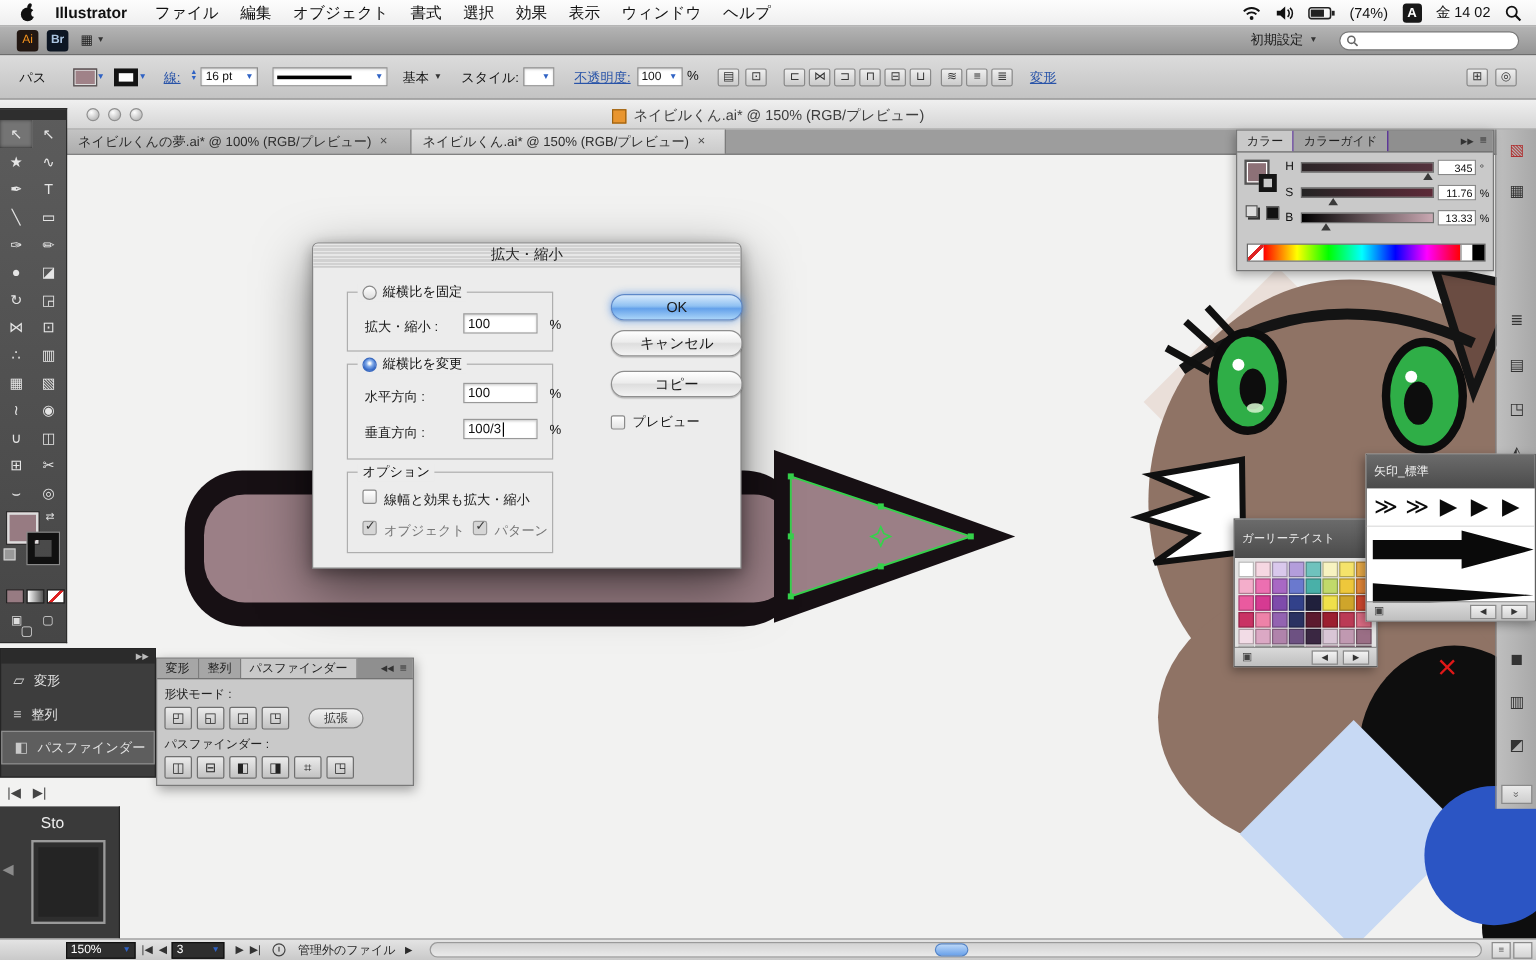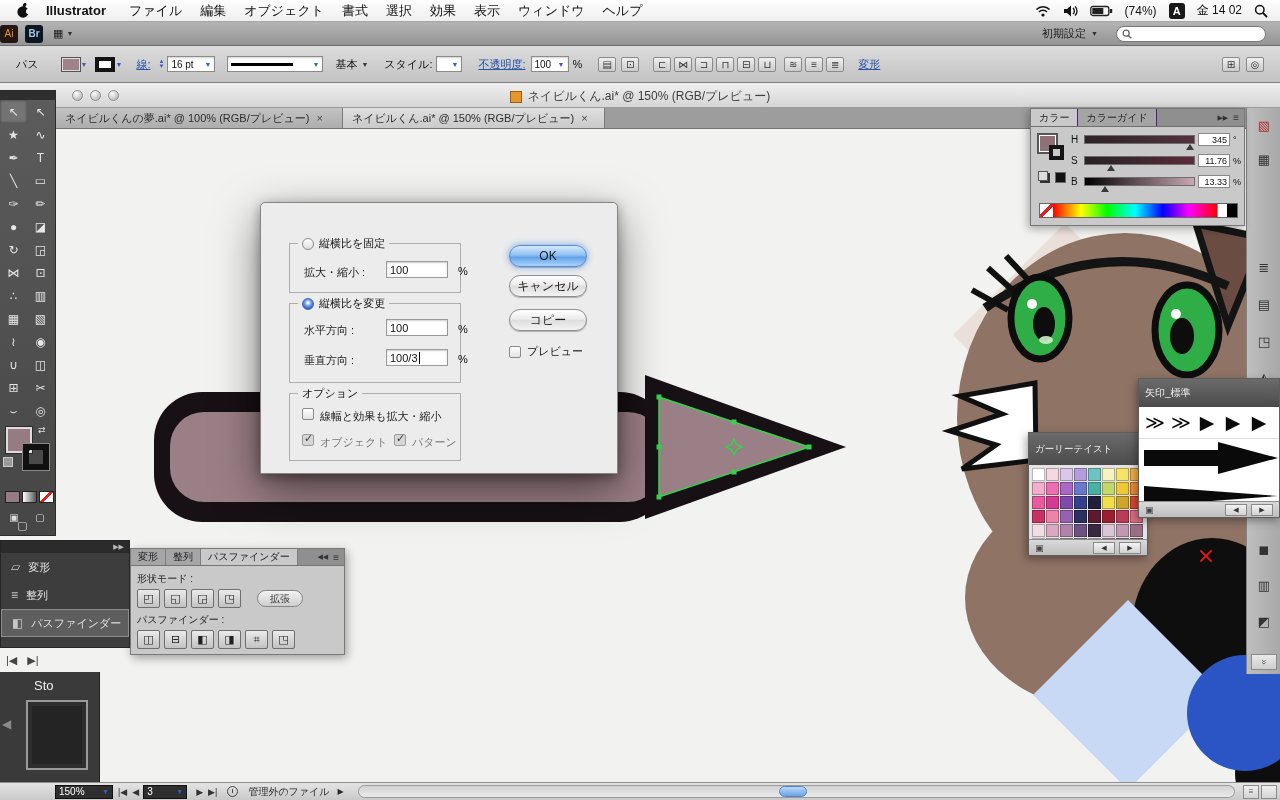--- a/index.html
+++ b/index.html
@@ -9,21 +9,21 @@
 
 #menubar{position:absolute;left:0;top:0;width:1280px;height:22px;background:linear-gradient(#fdfdfd,#efefef);border-bottom:1px solid #a6a6a6;display:flex;align-items:center;font-size:13px;z-index:60}
 #menubar .apple-wrap{margin-left:16px;display:flex;align-items:center}
 #app-name{font-weight:bold;margin-left:15px}
 #menu-items{display:flex;gap:18px;margin-left:23px}
 #menu-status{margin-left:auto;display:flex;align-items:center;gap:12px;margin-right:12px;font-size:12px}
 #input-badge{width:16px;height:16px;background:#181818;color:#fff;border-radius:3px;display:grid;place-items:center;font-size:11px;font-weight:bold}
 
 
 #appbar{position:absolute;left:0;top:22px;width:1280px;height:24px;background:linear-gradient(#b4b4b4,#949494);border-bottom:1px solid #6d6d6d;display:flex;align-items:center;z-index:58}
-#ai-badge{width:18px;height:18px;background:#221712;color:#f7941d;font-weight:normal;font-size:10px;display:grid;place-items:center;border-radius:3px}
+#ai-badge{width:18px;height:18px;margin-left:14px;background:#221712;color:#f7941d;font-weight:normal;font-size:10px;display:grid;place-items:center;border-radius:3px}
 #br-badge{width:18px;height:18px;margin-left:7px;background:#0d1623;color:#a9c3df;font-weight:bold;font-size:10px;display:grid;place-items:center;border-radius:3px}
 #arrange-btn{margin-left:10px;display:flex;align-items:center;gap:3px;color:#222;font-size:11px}
 #workspace-btn{margin-left:auto;display:flex;align-items:center;gap:5px;font-size:11px;color:#1a1a1a}
 #app-search{width:150px;height:16px;border-radius:9px;background:#fff;border:1px solid #777;margin:0 14px 0 18px;display:flex;align-items:center;padding-left:5px;gap:4px}
 #app-search input{border:none;outline:none;width:120px;font-size:10px;background:transparent}
 .dd{color:#2f62c4;font-size:7px}
 .dd-dark{color:#333;font-size:7px}
 
 
 #controlbar{position:absolute;left:0;top:46px;width:1280px;height:37px;background:linear-gradient(#dcdcdc,#c3c3c3);border-bottom:1px solid #7d7d7d;display:flex;align-items:center;font-size:11px;z-index:56}
@@ -100,21 +100,21 @@
 .legend{position:absolute;top:-8px;left:8px;background:#ececec;padding:0 4px;font-size:11px;display:flex;align-items:center;gap:5px;white-space:nowrap}
 .radio{width:12px;height:12px;border-radius:50%;border:1px solid #8a8a8a;background:linear-gradient(#fff,#ddd);display:inline-block}
 .radio.selected{background:radial-gradient(circle at 50% 38%,#fff 8%,#7fa9e8 35%,#2d62c4 75%);border-color:#3a6ac0}
 .checkbox{width:12px;height:12px;border:1px solid #8a8a8a;background:linear-gradient(#fff,#e3e3e3);border-radius:2px;display:inline-block;position:relative}
 .checkbox.checked-disabled{background:#d6d6d6;border-color:#9c9c9c}
 .checkbox.checked-disabled::after{content:"✓";position:absolute;top:-3px;left:1px;font-size:11px;color:#3c3c3c}
 .fld-label{position:absolute;font-size:11px;color:#1a1a1a;white-space:nowrap}
 .text-field{position:absolute;width:62px;height:17px;border:1px solid #999;background:#fff;font-size:11px;display:flex;align-items:center;padding:0 3px;box-shadow:inset 0 1px 2px rgba(0,0,0,.2)}
 .unit{position:absolute;font-size:11px}
 .caret{display:inline-block;width:1px;height:12px;background:#000;margin-left:1px}
-.aqua-btn{position:absolute;left:248px;width:78px;height:22px;border-radius:12px;border:1px solid #8f8f8f;background:linear-gradient(#fff,#ececec 45%,#dedede 52%,#f3f3f3);box-shadow:0 1px 1px rgba(0,0,0,.25);font-size:12px;display:grid;place-items:center;color:#1a1a1a}
+.aqua-btn{position:absolute;left:248px;width:110px;height:22px;border-radius:12px;border:1px solid #8f8f8f;background:linear-gradient(#fff,#ececec 45%,#dedede 52%,#f3f3f3);box-shadow:0 1px 1px rgba(0,0,0,.25);font-size:12px;display:grid;place-items:center;color:#1a1a1a}
 .aqua-btn.primary{border-color:#5d88c8;background:linear-gradient(#d7eafc,#90c1f2 45%,#64a1ea 56%,#a9d4f8);box-shadow:0 0 7px rgba(90,150,230,.85),0 1px 1px rgba(0,0,0,.2)}
 #dlg-preview-row{position:absolute;left:248px;top:141px;display:flex;align-items:center;gap:6px;font-size:11px}
 
 
 #color-panel{position:absolute;left:1030px;top:108px;width:215px;height:118px;background:#c9c9c9;border:1px solid #777;box-shadow:-2px 3px 8px rgba(0,0,0,.3);z-index:22}
 #cp-tabbar{height:18px;background:#8f8f8f;display:flex;align-items:stretch;border-bottom:1px solid #6f6f6f}
 .cp-tab{padding:0 8px;font-size:10px;display:flex;align-items:center;color:#1f1f1f;border-right:1px solid #4c1d95;background:#a4a4a4;white-space:nowrap}
 .cp-tab.active{background:#c9c9c9}
 #cp-tab-icons{margin-left:auto;display:flex;align-items:center;gap:5px;padding-right:5px;color:#333;font-size:7px}
 #cp-body{position:relative;height:99px}
@@ -482,20 +482,23 @@
         <div class="pf-btn">⊟</div>
         <div class="pf-btn">◧</div>
         <div class="pf-btn">◨</div>
         <div class="pf-btn">⌗</div>
         <div class="pf-btn">◳</div>
       </div>
   </div>
 </div>
 
 <div id="scale-dialog">
+  <div id="dlg-titlebar">
+    <span>拡大・縮小</span>
+  </div>
   <div class="group" id="grp-uniform">
     <span class="legend">
       <span class="radio"></span>
       <span>縦横比を固定</span>
     </span>
     <span class="fld-label" style="left:14px;top:21px">拡大・縮小 :</span>
     <span class="text-field" style="left:96px;top:17px">
       <span>100</span>
     </span>
     <span class="unit" style="left:168px;top:21px">%</span>

